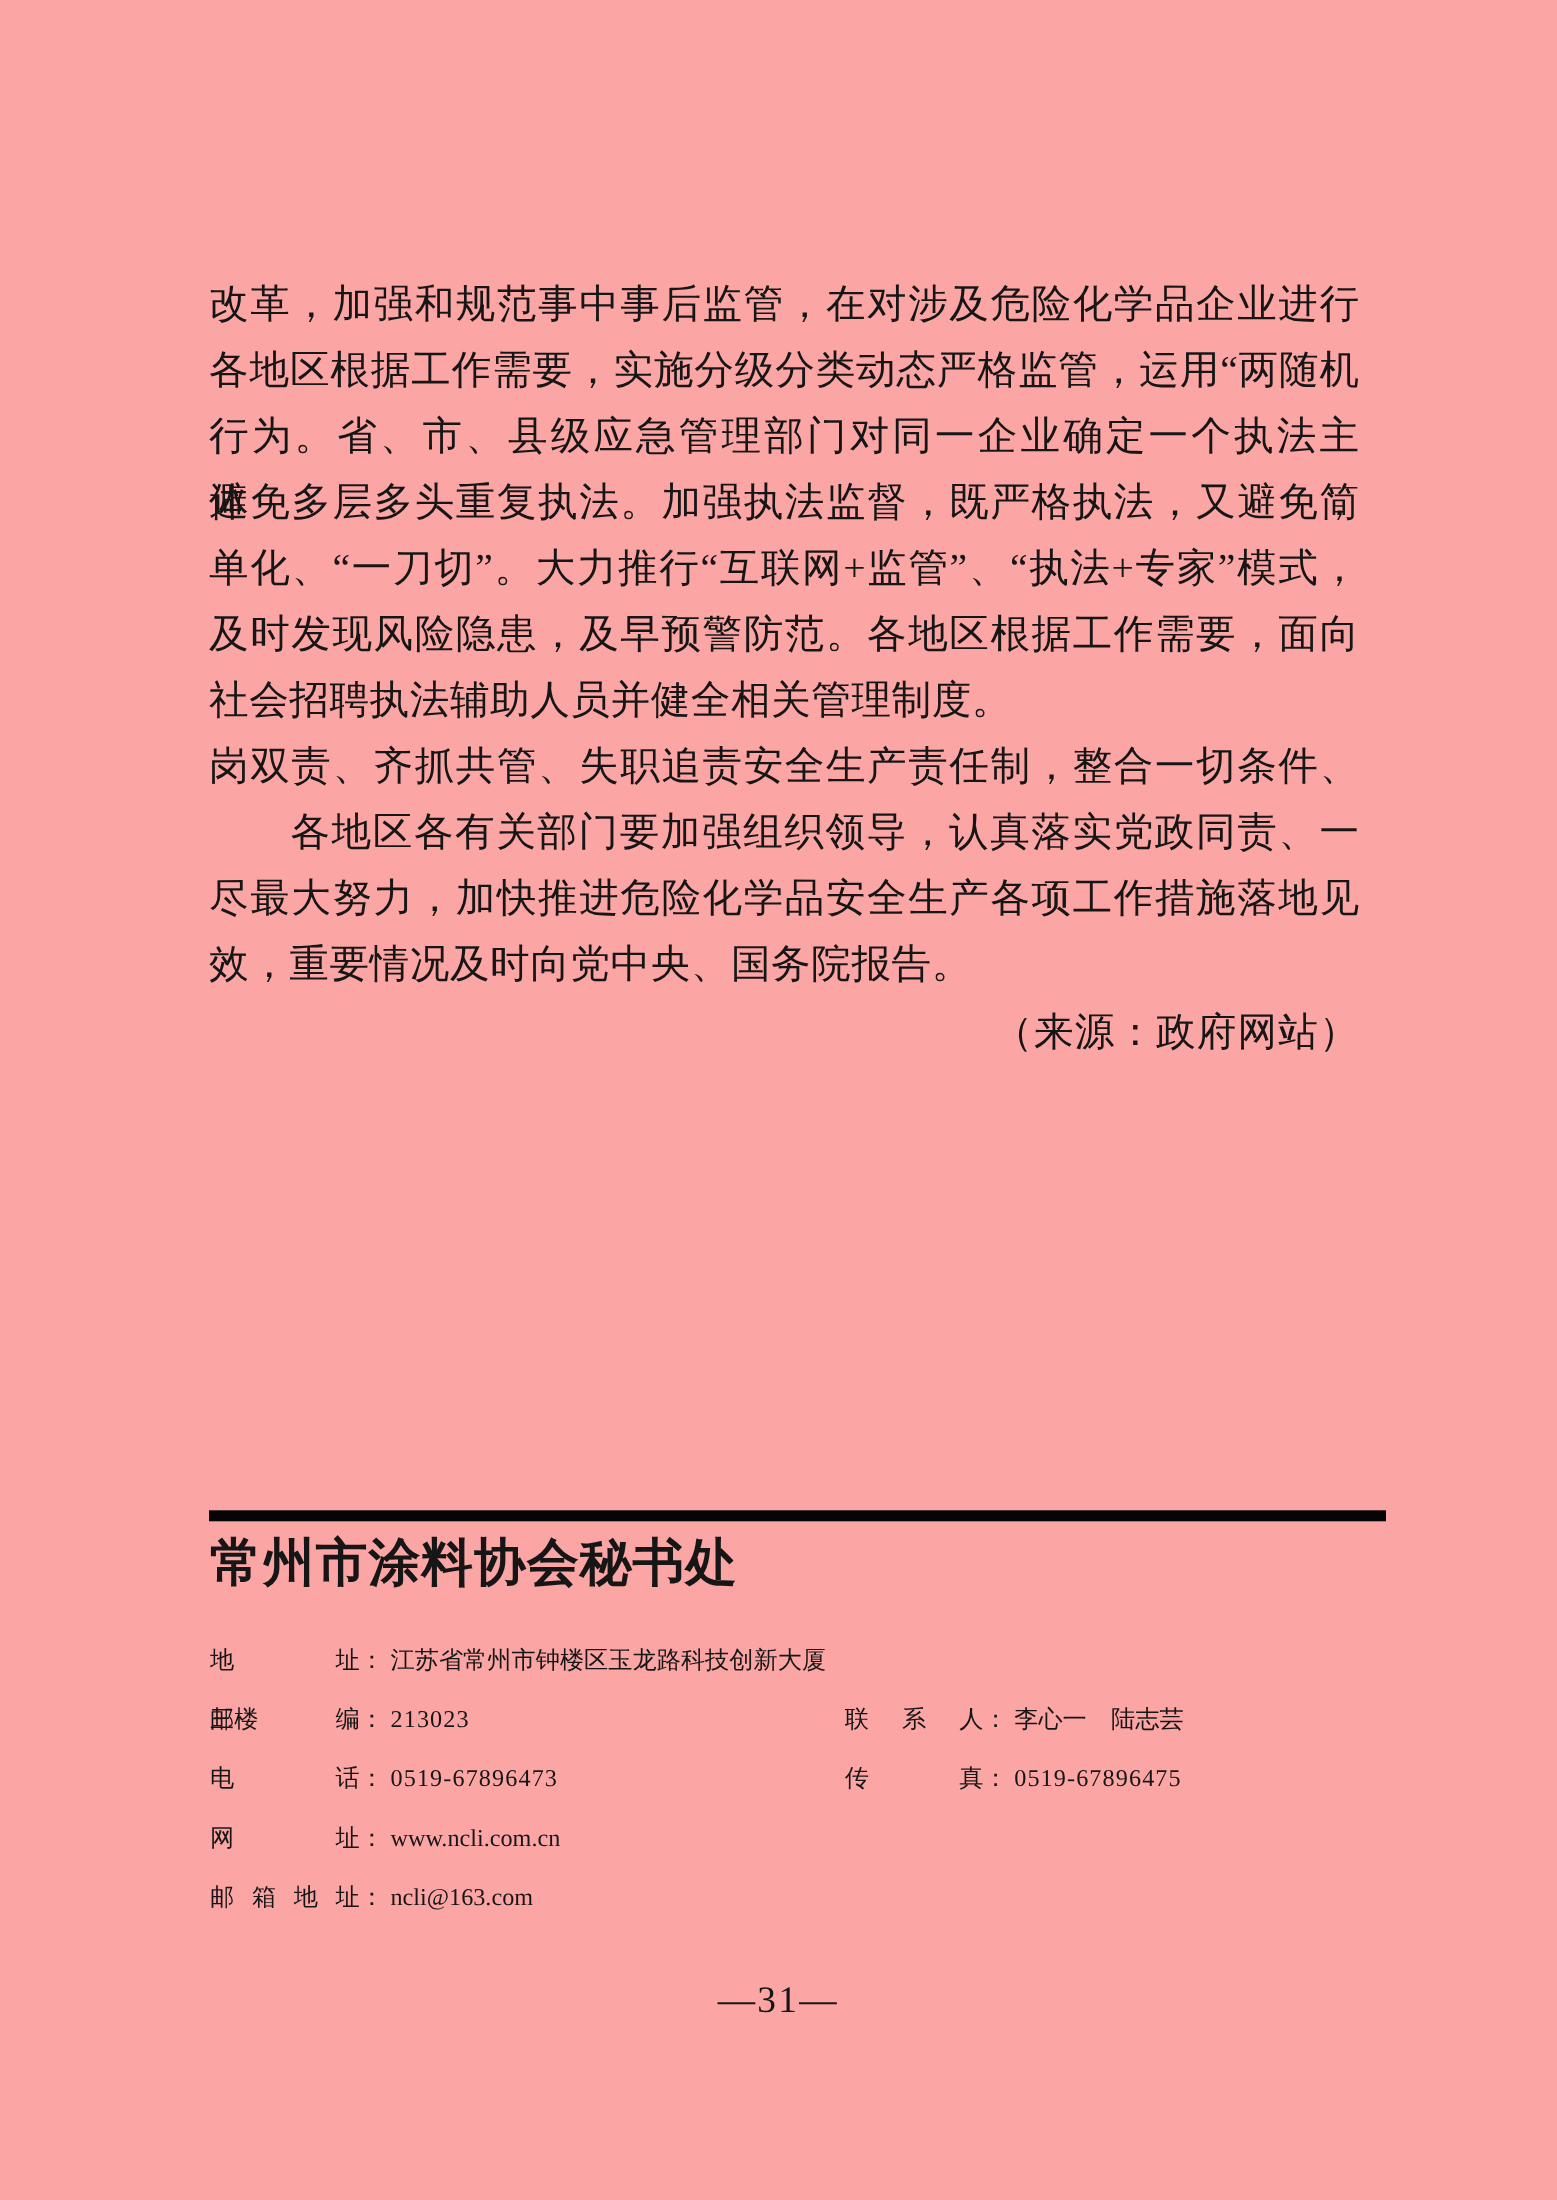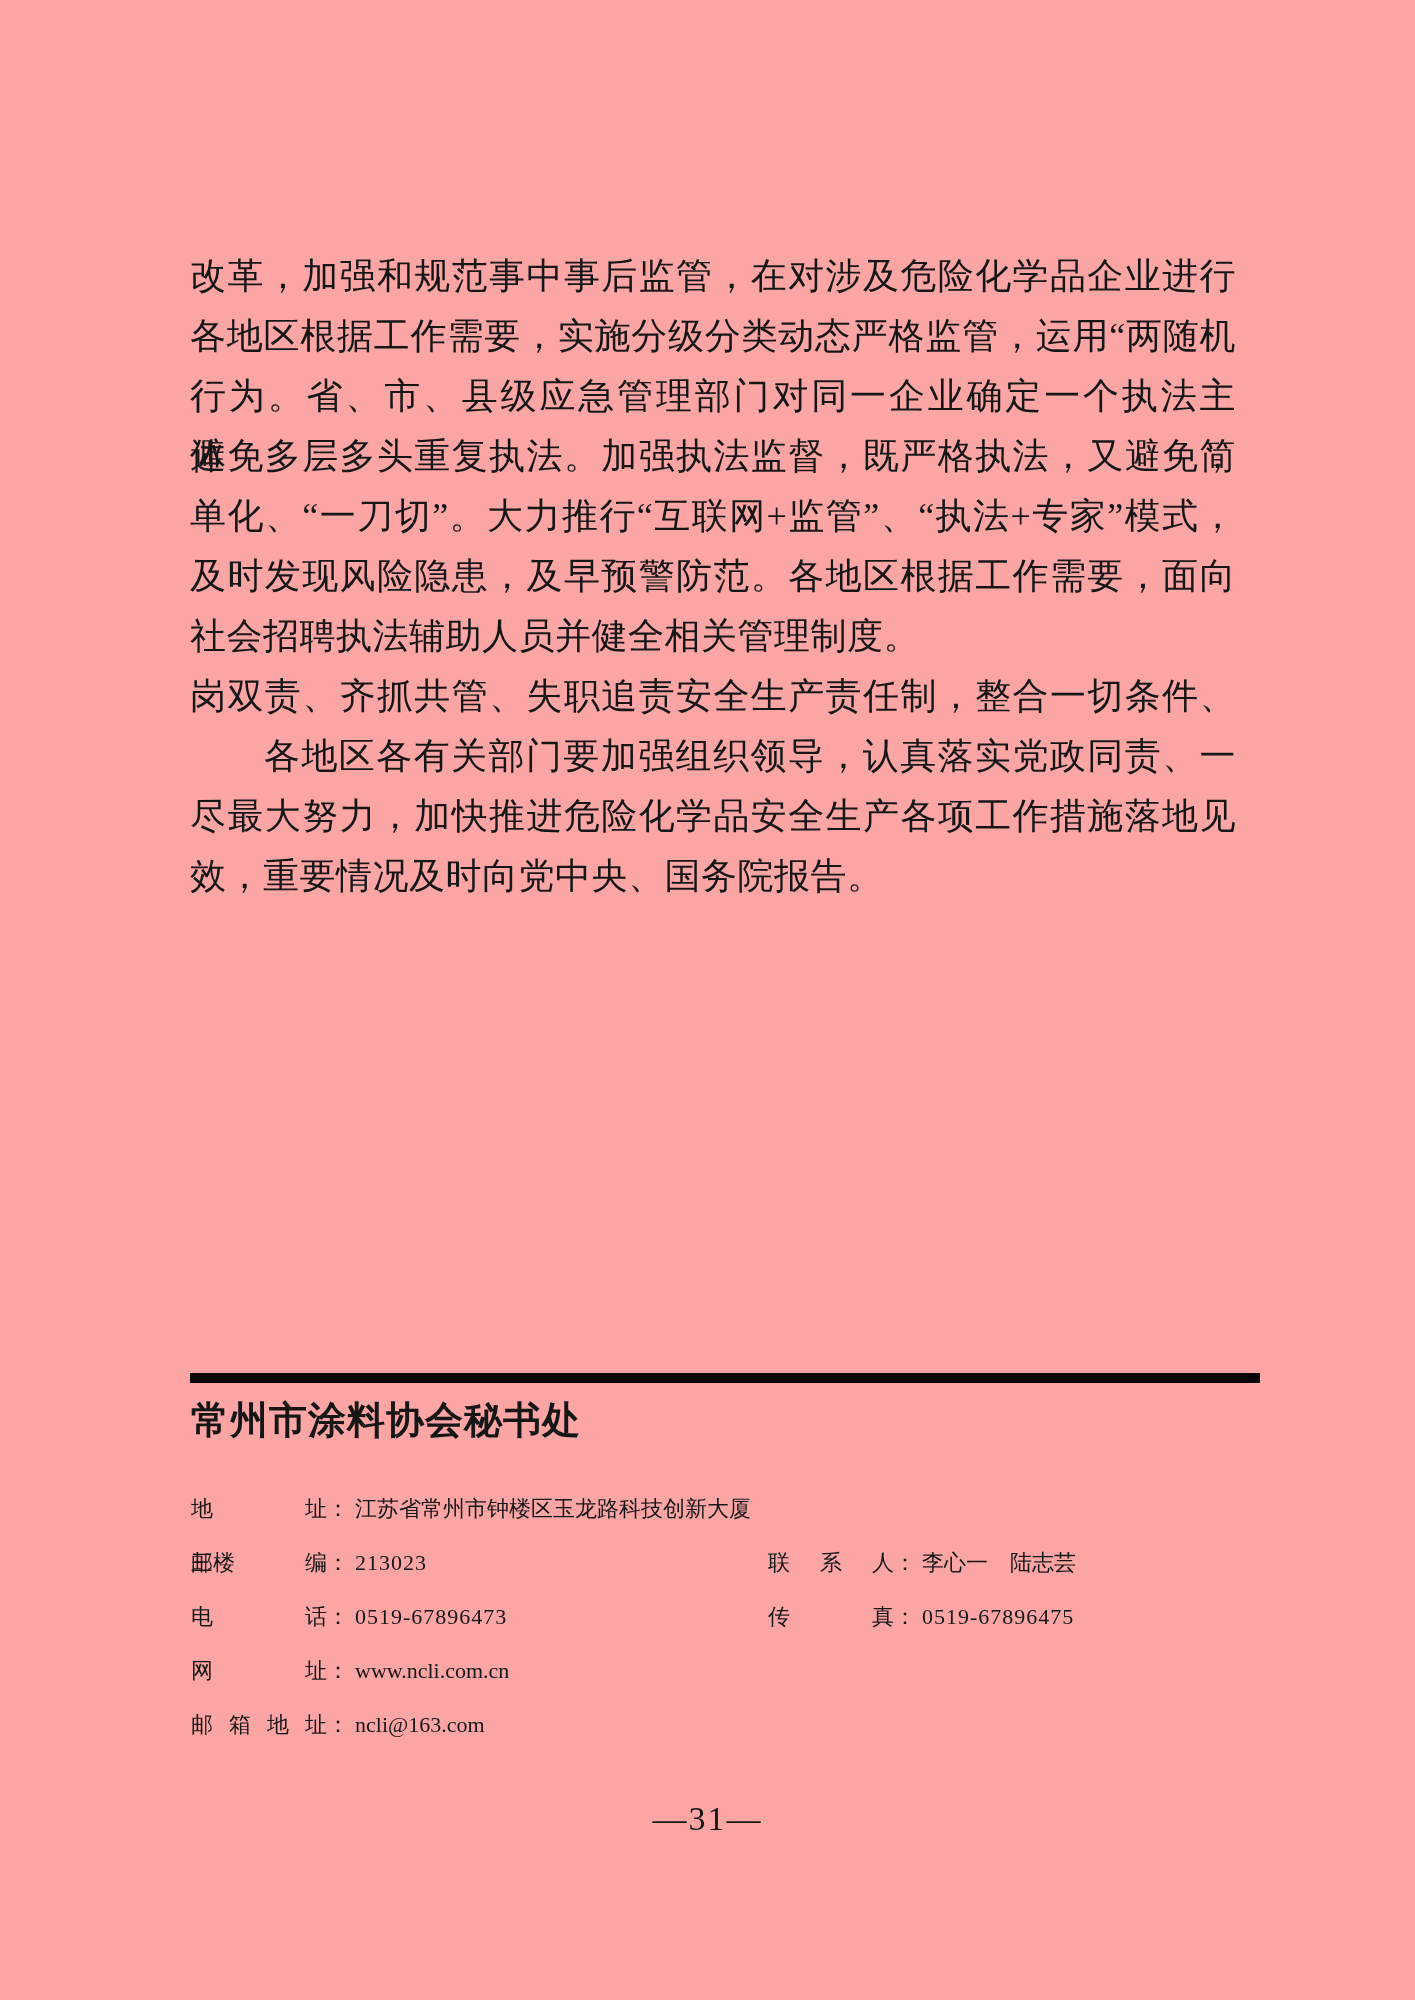--- a/index.html
+++ b/index.html
@@ -53,21 +53,21 @@
     width: 1070px;
     height: 10px;
     background: #050505;
   }
   .footer-title {
     position: absolute;
     left: 191px;
     top: 1396px;
     font-family: "Liberation Sans", "DejaVu Sans", sans-serif;
     font-weight: 700;
-    font-size: 38px;
+    font-size: 47px;
     line-height: 48px;
     letter-spacing: 1px;
   }
   .footer-rows {
     position: absolute;
     left: 191px;
     top: 1482px;
     width: 1070px;
     font-size: 22px;
   }
@@ -113,20 +113,21 @@
     <div class="bline j">各地区根据工作需要，实施分级分类动态严格监管，运用“两随机</div>
     <div class="bline j">行为。省、市、县级应急管理部门对同一企业确定一个执法主体，</div>
     <div class="bline j">避免多层多头重复执法。加强执法监督，既严格执法，又避免简</div>
     <div class="bline j">单化、“一刀切”。大力推行“互联网+监管”、“执法+专家”模式，</div>
     <div class="bline j">及时发现风险隐患，及早预警防范。各地区根据工作需要，面向</div>
     <div class="bline">社会招聘执法辅助人员并健全相关管理制度。</div>
     <div class="bline j">岗双责、齐抓共管、失职追责安全生产责任制，整合一切条件、</div>
     <div class="bline j indent">各地区各有关部门要加强组织领导，认真落实党政同责、一</div>
     <div class="bline j">尽最大努力，加快推进危险化学品安全生产各项工作措施落地见</div>
     <div class="bline">效，重要情况及时向党中央、国务院报告。</div>
+    <div class="source-line">（来源：政府网站）</div>
   </div>
 
   <div class="footer-rule"></div>
 
   <div class="footer-title">常州市涂料协会秘书处</div>
 
   <div class="footer-rows">
 
     <div class="frow">
       <span class="fcell-left"><span class="flabel">地址</span><span class="fcolon">：</span><span class="fvalue">江苏省常州市钟楼区玉龙路科技创新大厦三楼</span></span>

